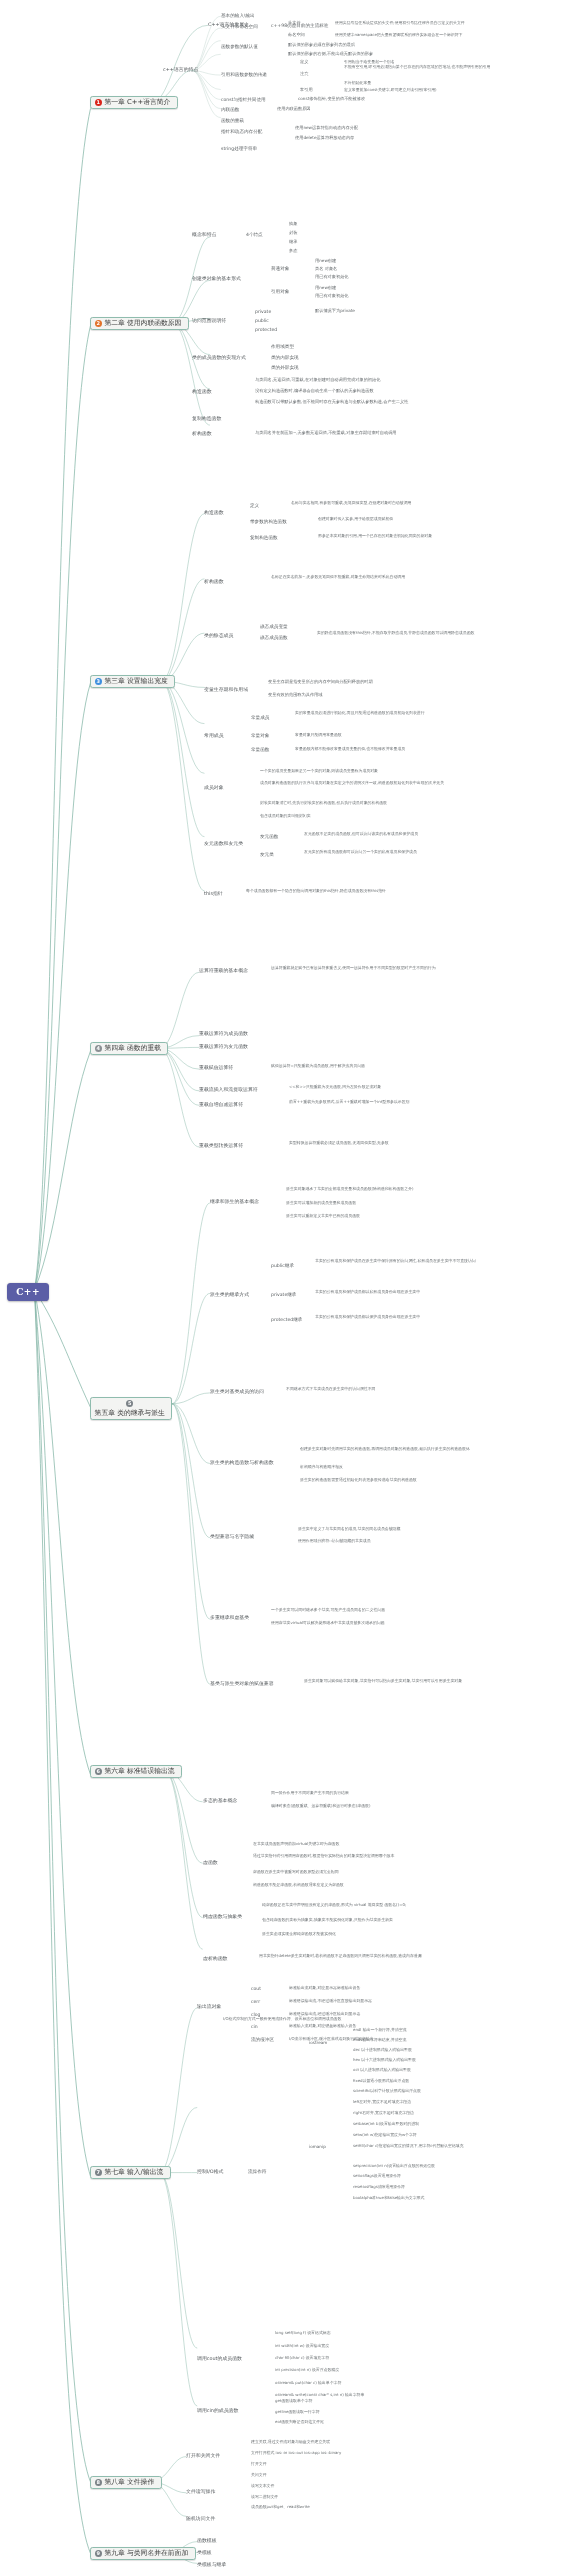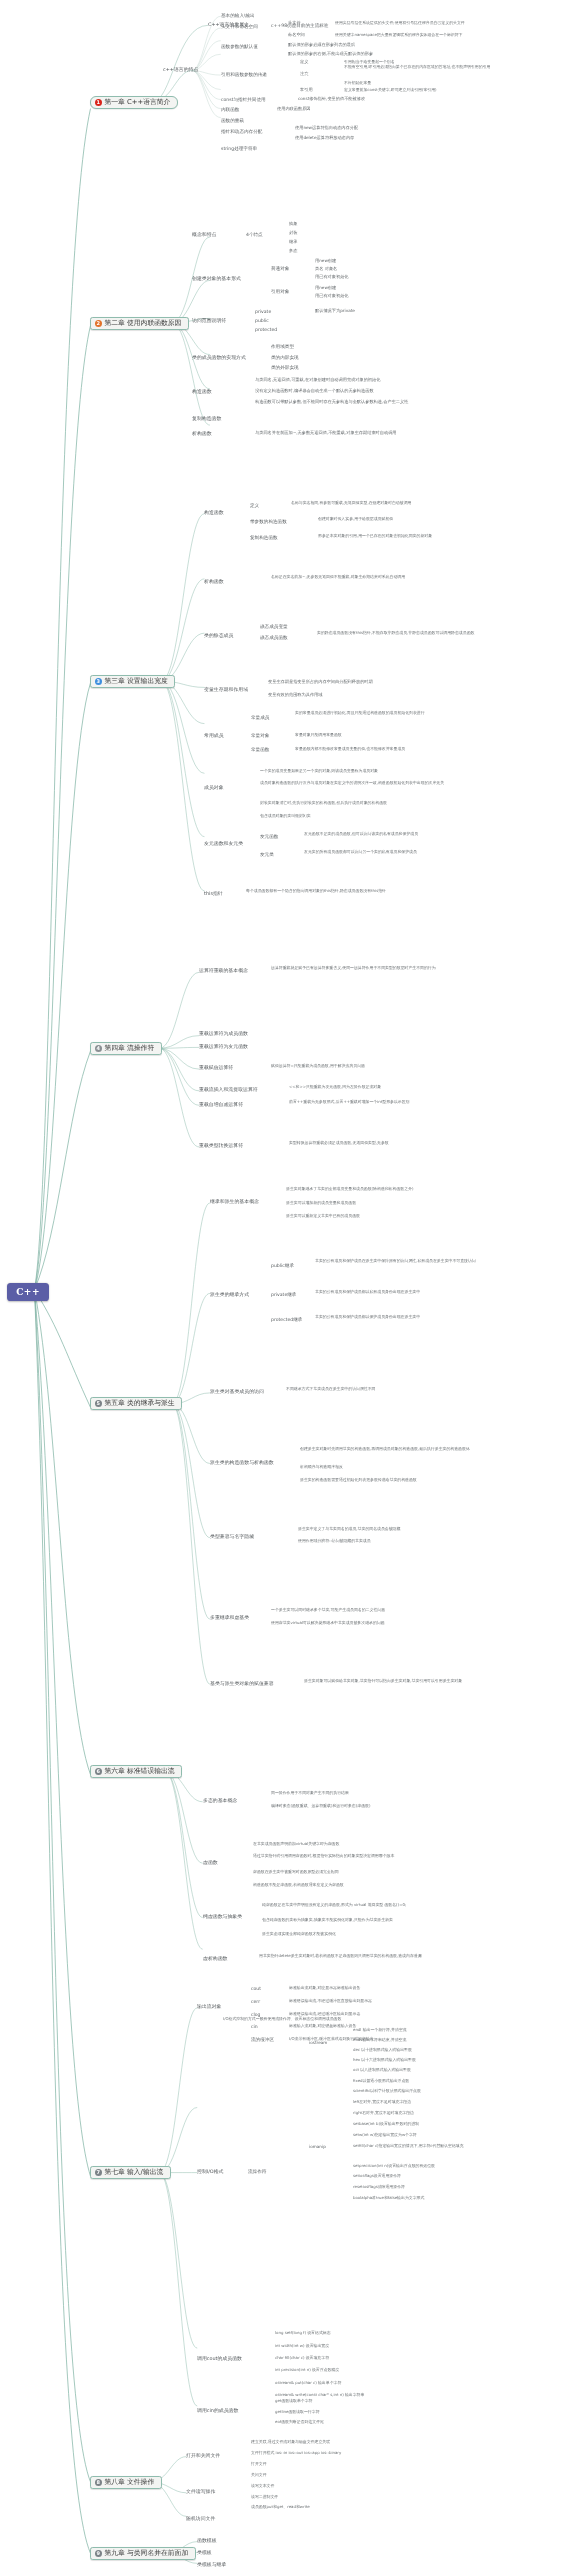--- a/index.html
+++ b/index.html
@@ -121,37 +121,37 @@
     <path d="M166 2744 C 186 2744 190 2756 206 2756"></path>
     <path d="M166 2744 C 186 2744 190 2782 206 2782"></path>
 
     <path d="M184 2823 C 200 2823 204 2810 218 2810"></path>
     <path d="M184 2823 C 200 2823 204 2822 218 2822"></path>
     <path d="M184 2823 C 200 2823 204 2834 218 2834"></path>
   </svg>
 
   <div class="node root" style="left:7.2px;top:1283px;">C++</div>
 
-  <div class="node chapter" style="left:90px;top:96px;border-radius:6px;">
+  <div class="node chapter" style="left:90px;top:96px;">
     <span class="num" style="background:#d9241a">1</span>
     <span class="ttl">第一章 C++语言简介</span>
   </div>
   <div class="node chapter" style="left:90px;top:317px;">
     <span class="num" style="background:#e2722a">2</span>
     <span class="ttl">第二章 使用内联函数原因</span>
   </div>
   <div class="node chapter" style="left:90px;top:675px;">
     <span class="num" style="background:#3e8ede">3</span>
     <span class="ttl">第三章 设置输出宽度</span>
   </div>
   <div class="node chapter" style="left:90px;top:1042px;">
     <span class="num" style="background:#8a8f93">4</span>
-    <span class="ttl">第四章 流操作符</span>
-  </div>
-  <div class="node chapter" style="left:90px;top:1397px;">
+    <span class="ttl">第四章 函数的重载</span>
+  </div>
+  <div class="node chapter" style="left:90px;top:1397px;flex-direction:column;">
     <span class="num" style="background:#7b8287">5</span>
     <span class="ttl">第五章 类的继承与派生</span>
   </div>
   <div class="node chapter" style="left:90px;top:1765px;">
     <span class="num" style="background:#7b8287">6</span>
     <span class="ttl">第六章 标准错误输出流</span>
   </div>
   <div class="node chapter" style="left:90px;top:2166px;">
     <span class="num" style="background:#7b8287">7</span>
     <span class="ttl">第七章 输入/输出流</span>

